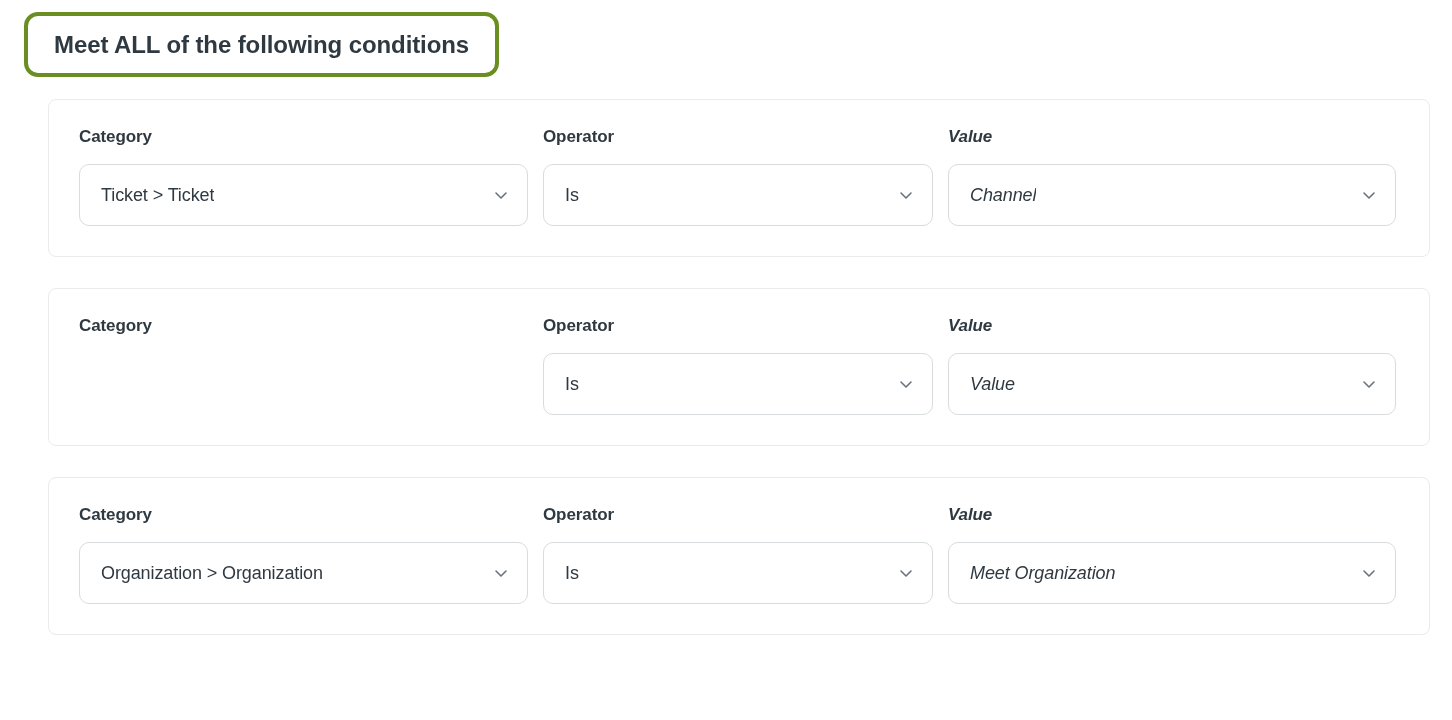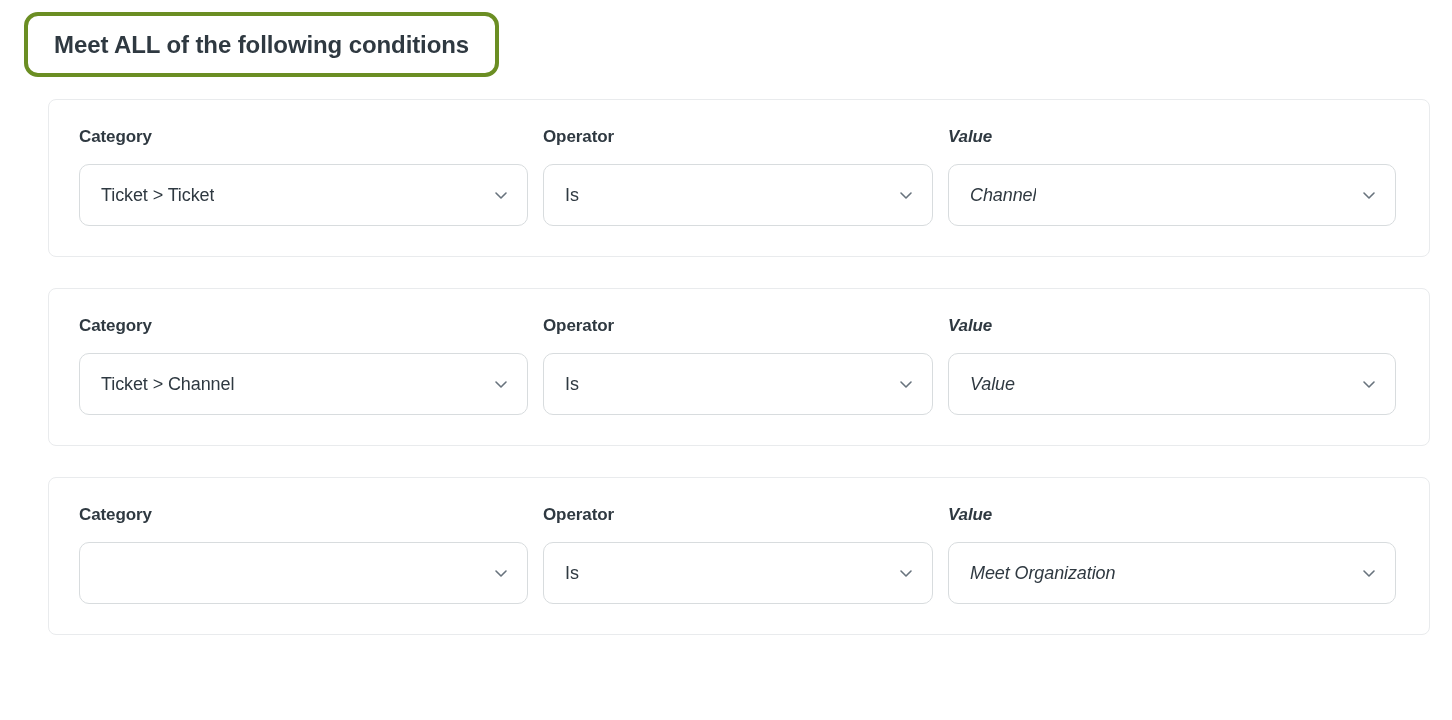--- a/index.html
+++ b/index.html
@@ -169,28 +169,20 @@
             </span>
           </div>
         </div>
       </div>
     </div>
 
     <div class="condition-card">
       <div class="condition-row">
         <div class="field field-category">
           <span class="field-label">Category</span>
-          <div class="select">
-            <span class="select-value">Ticket &gt; Channel</span>
-            <span class="select-chevron">
-              <svg width="18" height="18" viewBox="0 0 18 18" fill="none">
-                  <path d="M4 7l5 5 5-5" stroke="#68737d" stroke-width="1.6" stroke-linecap="round" stroke-linejoin="round"></path>
-                </svg>
-            </span>
-          </div>
         </div>
         <div class="field field-operator">
           <span class="field-label">Operator</span>
           <div class="select">
             <span class="select-value">Is</span>
             <span class="select-chevron">
               <svg width="18" height="18" viewBox="0 0 18 18" fill="none">
                   <path d="M4 7l5 5 5-5" stroke="#68737d" stroke-width="1.6" stroke-linecap="round" stroke-linejoin="round"></path>
                 </svg>
             </span>
@@ -208,20 +200,21 @@
           </div>
         </div>
       </div>
     </div>
 
     <div class="condition-card">
       <div class="condition-row">
         <div class="field field-category">
           <span class="field-label">Category</span>
           <div class="select">
+            <span class="select-value">Organization &gt; Organization</span>
             <span class="select-chevron">
               <svg width="18" height="18" viewBox="0 0 18 18" fill="none">
                   <path d="M4 7l5 5 5-5" stroke="#68737d" stroke-width="1.6" stroke-linecap="round" stroke-linejoin="round"></path>
                 </svg>
             </span>
           </div>
         </div>
         <div class="field field-operator">
           <span class="field-label">Operator</span>
           <div class="select">

